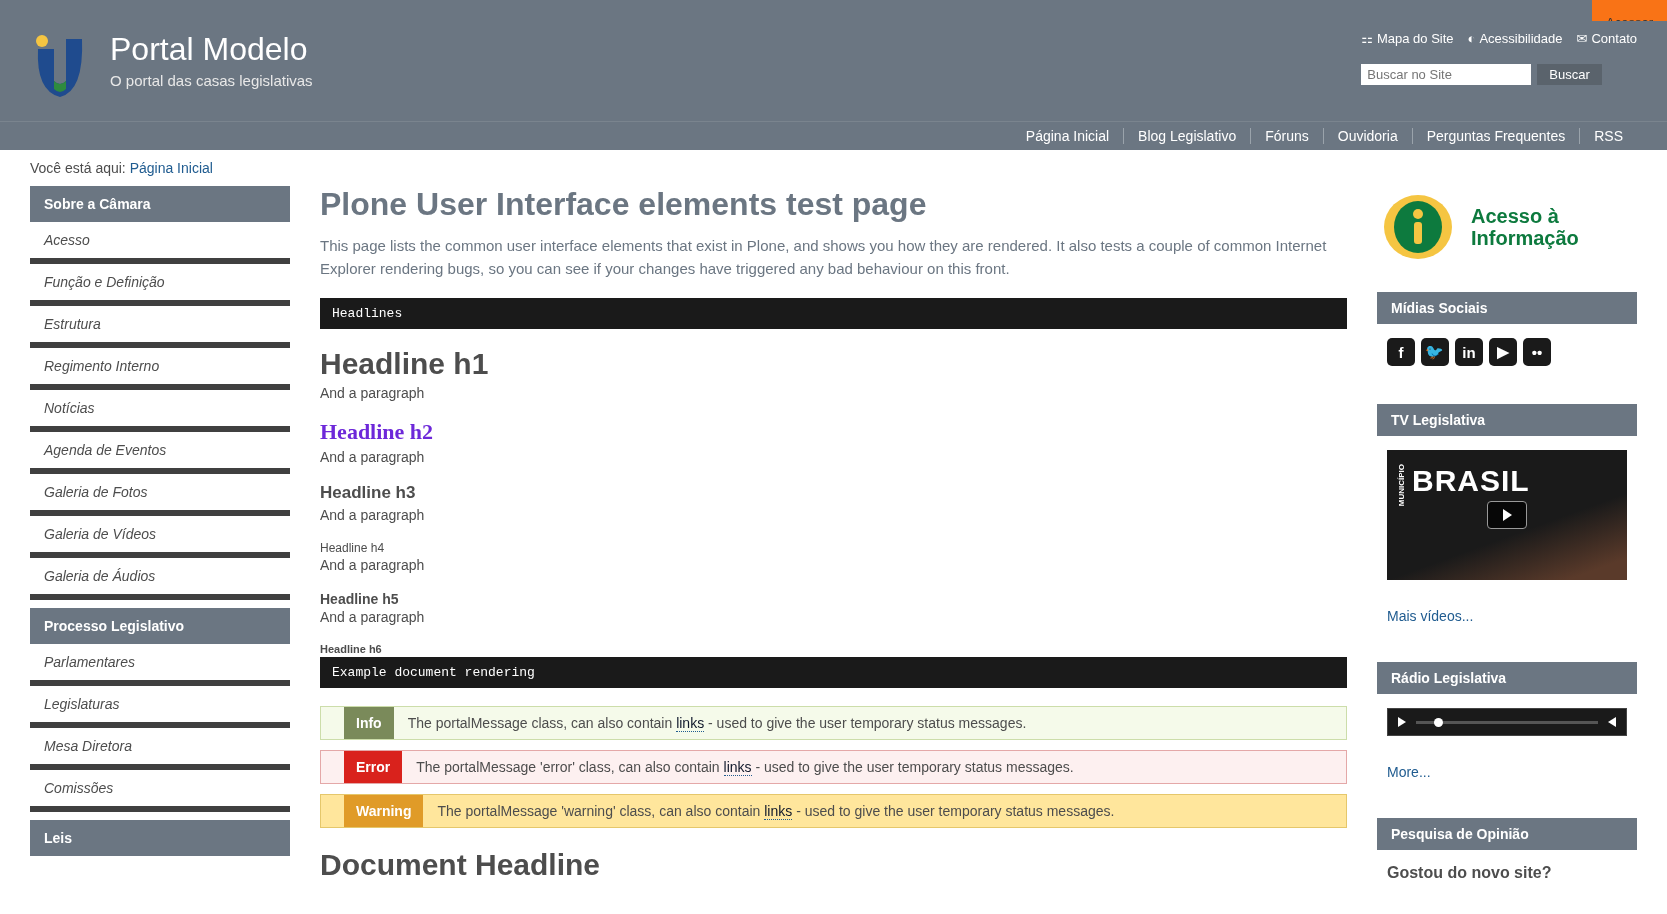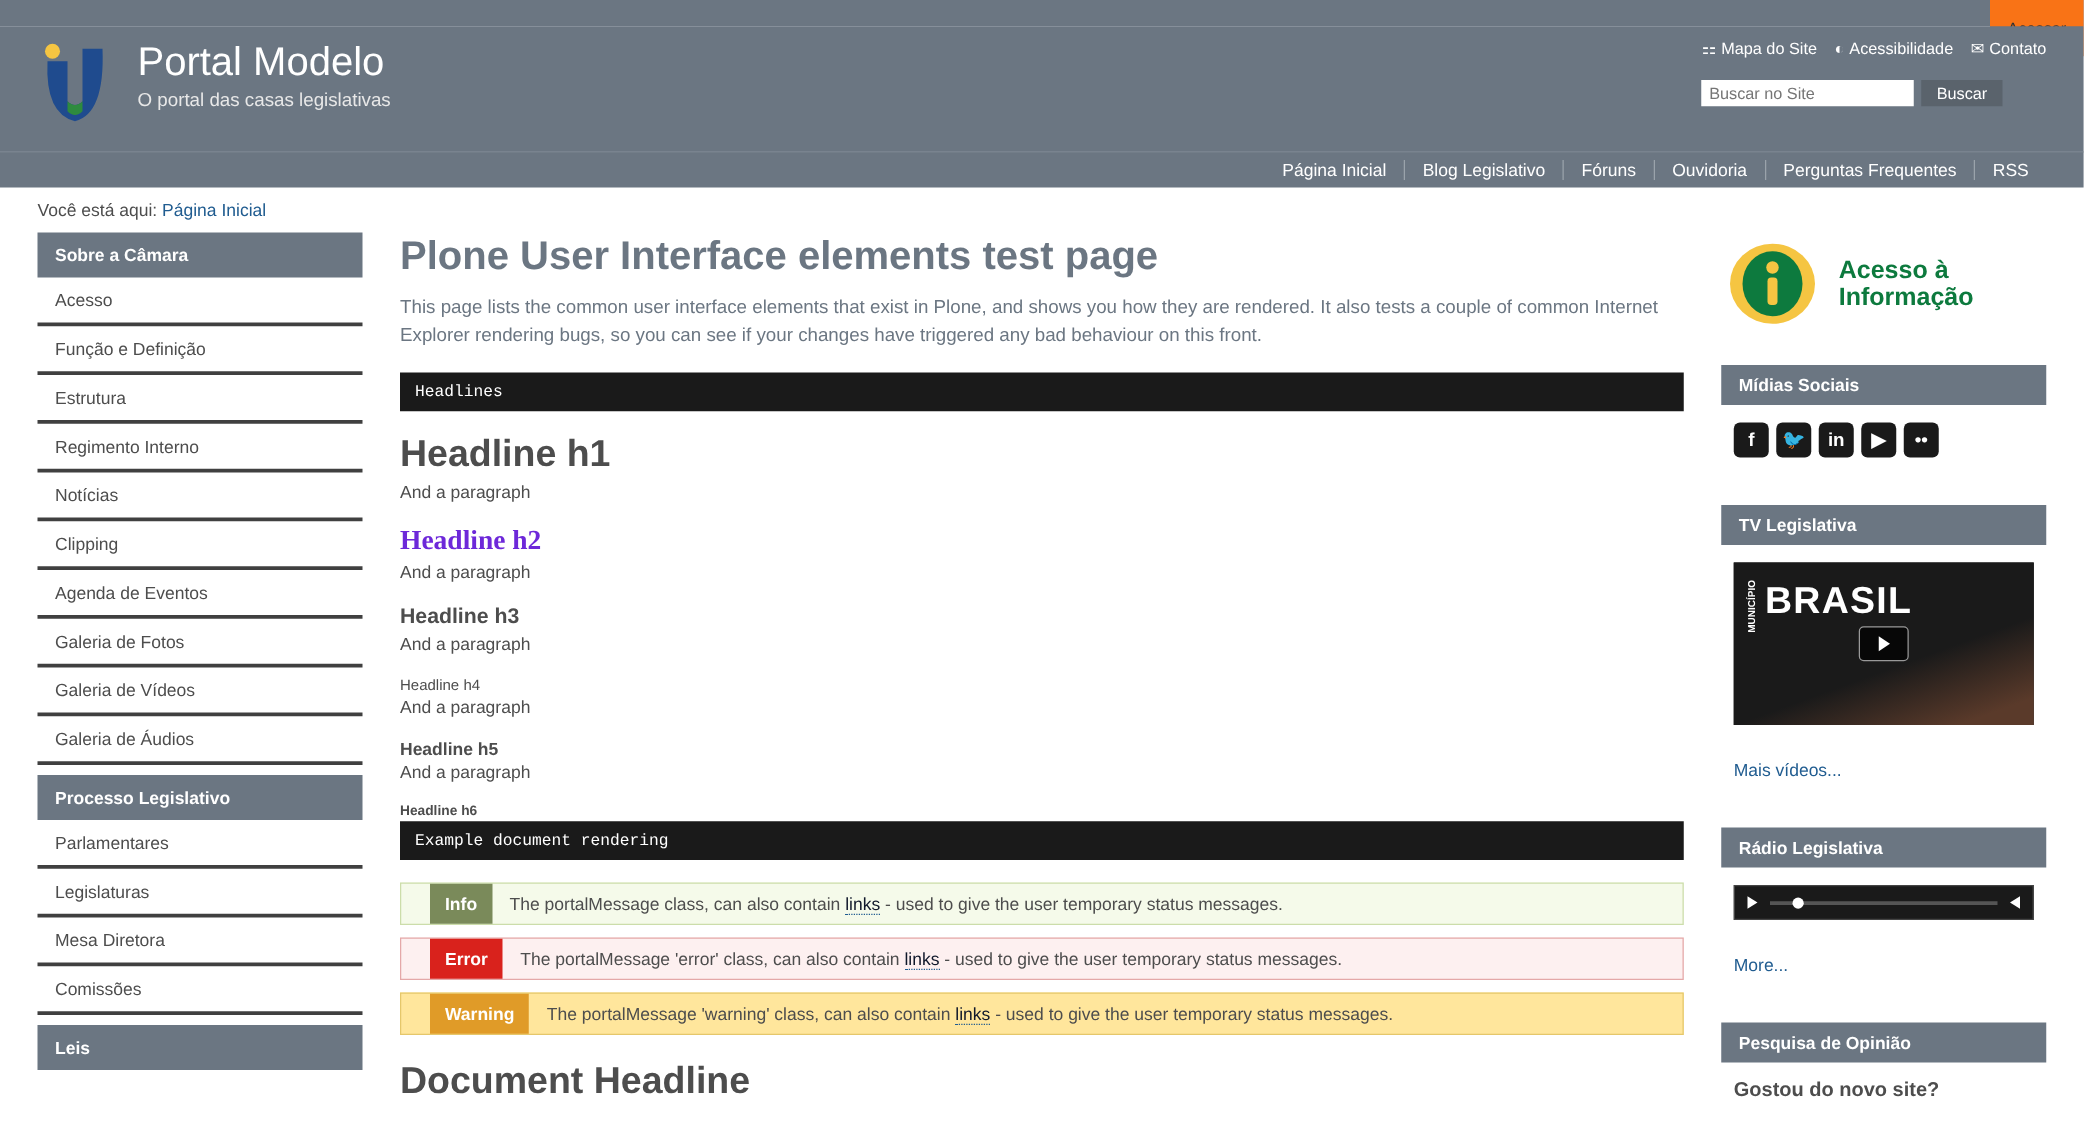--- a/index.html
+++ b/index.html
@@ -31,21 +31,21 @@
 
 .breadcrumb-bar { padding: 10px 30px; font-size: 14px; color: #4d4d4d; }
 .breadcrumb-bar a { color: #205c90; text-decoration: none; }
 
 .container { display: flex; gap: 30px; padding: 0 30px 40px; }
 .left-col { width: 260px; flex-shrink: 0; }
 .main-col { flex: 1; min-width: 0; }
 .right-col { width: 260px; flex-shrink: 0; }
 
 .nav-section-header { background: #6b7682; color: #fff; padding: 10px 14px; font-weight: bold; font-size: 14px; }
-.nav-section-item { display: block; padding: 10px 14px; border-bottom: 3px solid #404040; color: #4d4d4d; text-decoration: none; font-size: 14px; }
+.nav-section-item { display: block; padding: 10px 14px; border-bottom: 6px solid #404040; color: #4d4d4d; text-decoration: none; font-size: 14px; font-style: italic; }
 .nav-gap { margin-top: 8px; }
 
 .main-col h1.page-title { font-size: 32px; color: #6b7682; font-weight: bold; margin-bottom: 12px; }
 .page-desc { font-size: 15px; color: #6b7682; line-height: 1.5; margin-bottom: 18px; }
 .code-header { background: #1a1a1a; color: #fff; font-family: "Courier New", monospace; font-size: 13px; padding: 8px 12px; margin-bottom: 18px; }
 
 .main-col h1.headline { font-size: 30px; color: #4d4d4d; font-weight: bold; margin-bottom: 4px; }
 .main-col h2.headline { font-size: 22px; font-weight: bold; color: #6d28d9; margin-bottom: 4px; font-family: Liberation Serif, serif; }
 .main-col h3.headline { font-size: 17px; font-weight: bold; color: #4d4d4d; margin-bottom: 4px; }
 .main-col h4.headline { font-size: 12px; font-weight: normal; color: #4d4d4d; margin-bottom: 2px; }
@@ -154,21 +154,20 @@
 
 <div class="container">
 
   <div class="left-col" id="left-col">
       <div class="nav-section-header">Sobre a Câmara</div>
       <a class="nav-section-item" href="#">Acesso</a>
       <a class="nav-section-item" href="#">Função e Definição</a>
       <a class="nav-section-item" href="#">Estrutura</a>
       <a class="nav-section-item" href="#">Regimento Interno</a>
       <a class="nav-section-item" href="#">Notícias</a>
-      <a class="nav-section-item" href="#">Clipping</a>
       <a class="nav-section-item" href="#">Agenda de Eventos</a>
       <a class="nav-section-item" href="#">Galeria de Fotos</a>
       <a class="nav-section-item" href="#">Galeria de Vídeos</a>
       <a class="nav-section-item" href="#">Galeria de Áudios</a>
       <div class="nav-section-header nav-gap">Processo Legislativo</div>
       <a class="nav-section-item" href="#">Parlamentares</a>
       <a class="nav-section-item" href="#">Legislaturas</a>
       <a class="nav-section-item" href="#">Mesa Diretora</a>
       <a class="nav-section-item" href="#">Comissões</a>
       <div class="nav-section-header nav-gap">Leis</div>

